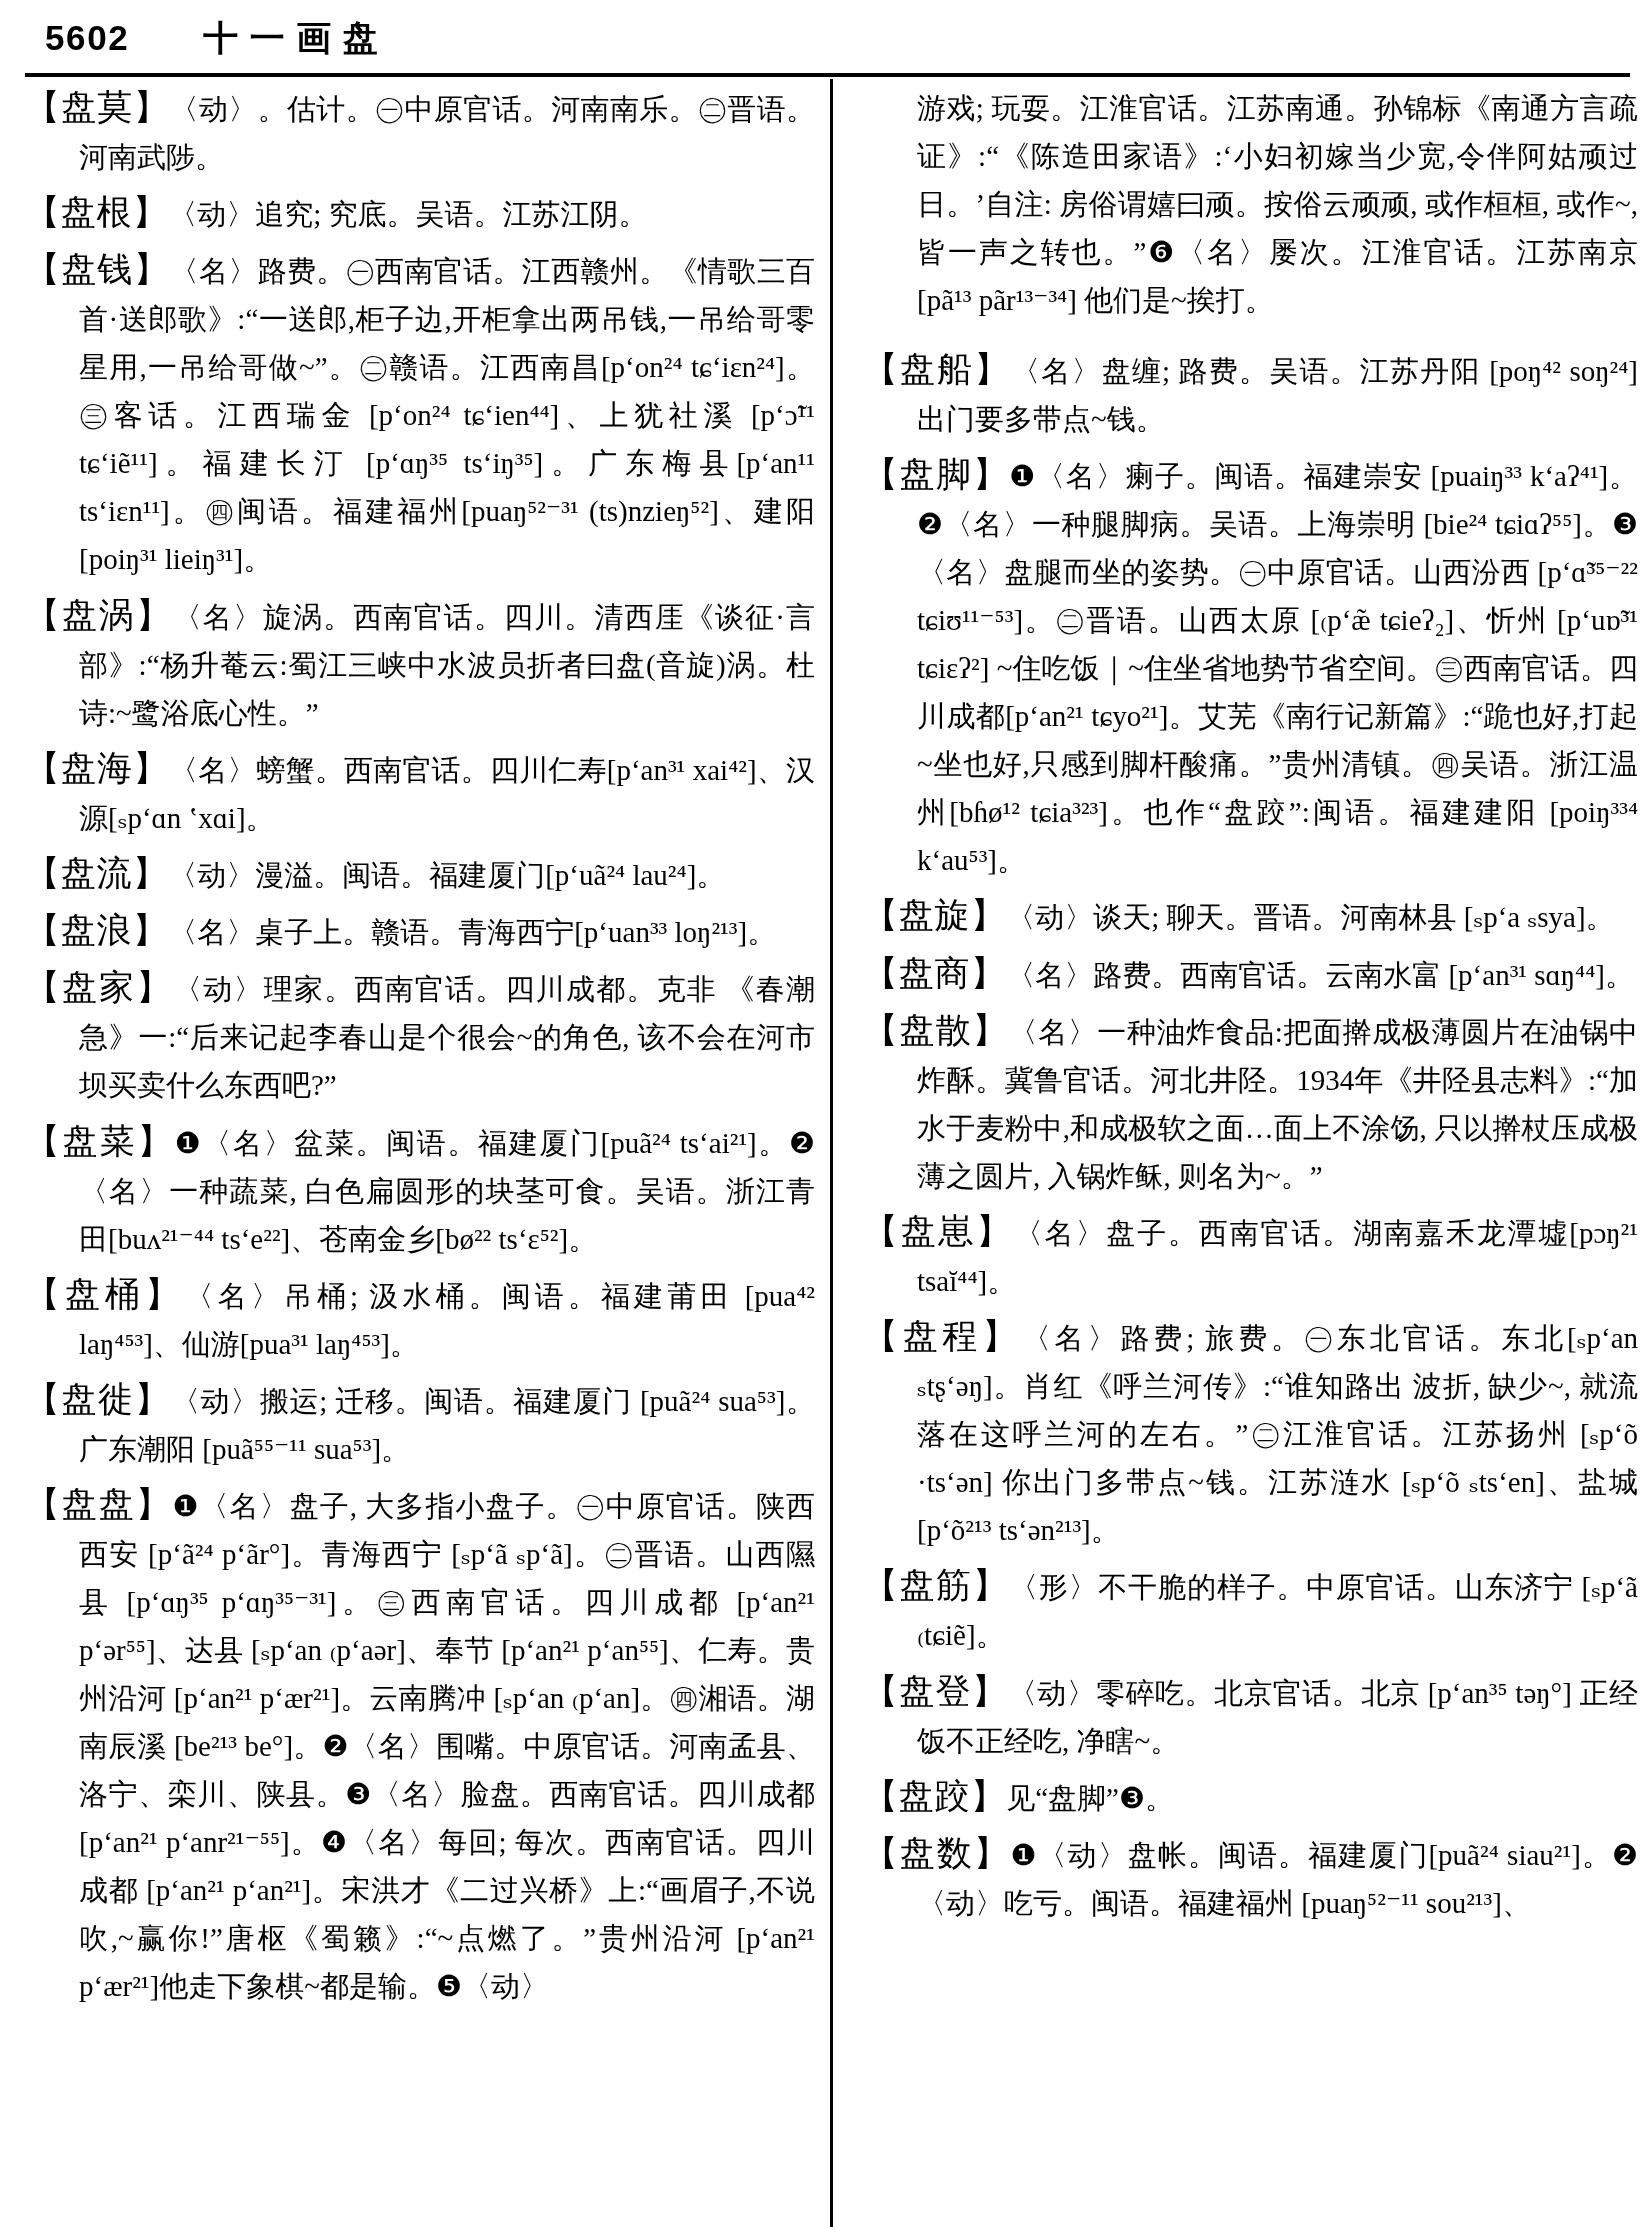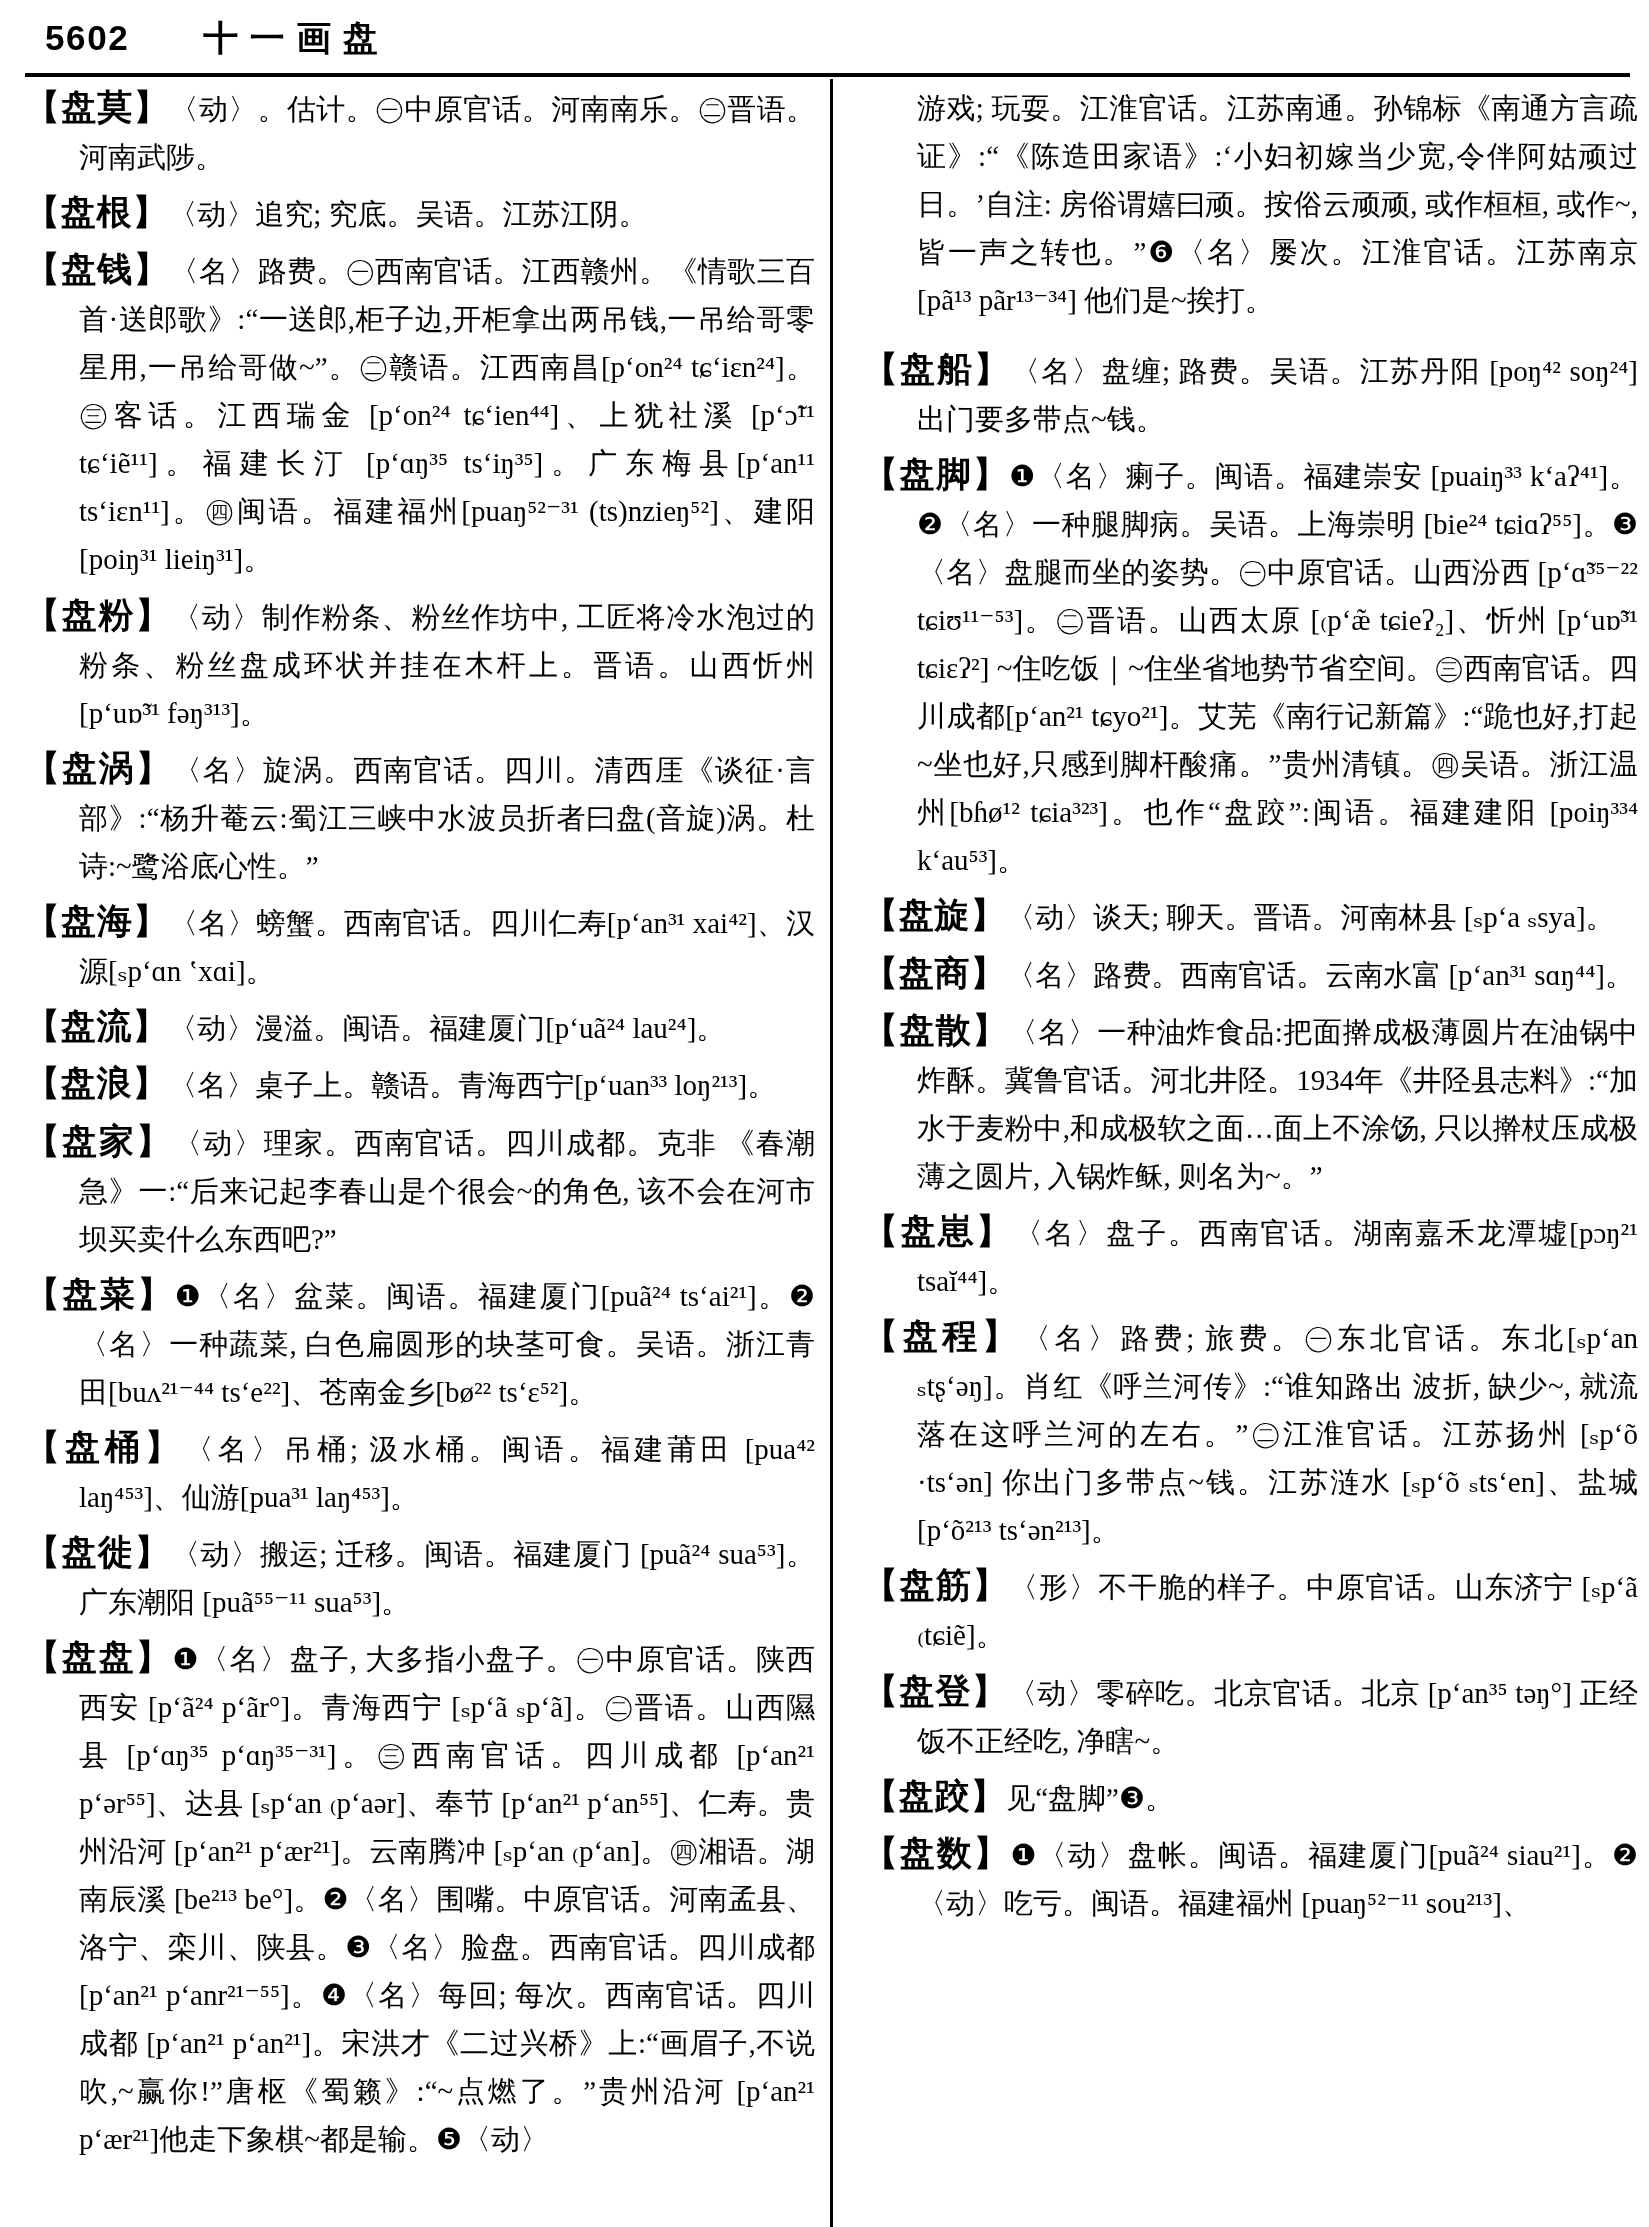--- a/index.html
+++ b/index.html
@@ -22,37 +22,36 @@
     position:absolute;top:84px;height:2133px;overflow:hidden;
     font-size:29px;line-height:48px;text-align:justify;
   }
   .col-left{left:25px;width:790px;}
   .col-right{left:863px;width:775px;}
   .col-divider{
     position:absolute;left:830px;top:79px;width:2.5px;height:2148px;background:#000;
   }
   .entry{padding-left:54px;text-indent:-54px;margin:0 0 8.2px 0;}
   .entry-cont{padding-left:54px;text-indent:0;margin:0 0 22px 0;}
-  .hw{font-weight:bold;font-size:35px;letter-spacing:0.8px;}
+  .hw{font-weight:normal;font-size:35px;letter-spacing:0.8px;}
   .bd{font-size:29px;}
 </style>
 </head>
 <body>
 
 <div class="page-header">
   <span class="page-num">5602</span><span class="sec">十一画</span><span class="head-char">盘</span>
 </div>
 <div class="header-rule"></div>
 <div class="col-divider"></div>
 
 <div class="col col-left">
   <div class="entry"><span class="hw">【盘莫】</span><span class="bd">〈动〉。估计。㊀中原官话。河南南乐。㊁晋语。河南武陟。</span></div>
   <div class="entry"><span class="hw">【盘根】</span><span class="bd">〈动〉追究; 究底。吴语。江苏江阴。</span></div>
   <div class="entry"><span class="hw">【盘钱】</span><span class="bd">〈名〉路费。㊀西南官话。江西赣州。《情歌三百首·送郎歌》:“一送郎,柜子边,开柜拿出两吊钱,一吊给哥零星用,一吊给哥做~”。㊁赣语。江西南昌[pʻon²⁴ tɕʻiɛn²⁴]。㊂客话。江西瑞金 [pʻon²⁴ tɕʻien⁴⁴]、上犹社溪 [pʻɔ̃¹¹ tɕʻiẽ¹¹]。福建长汀 [pʻɑŋ³⁵ tsʻiŋ³⁵]。广东梅县[pʻan¹¹ tsʻiɛn¹¹]。㊃闽语。福建福州[puaŋ⁵²⁻³¹ (ts)nzieŋ⁵²]、建阳[poiŋ³¹ lieiŋ³¹]。</span></div>
-  <div class="entry"><span class="hw">【盘粉】</span><span class="bd">〈动〉制作粉条、粉丝作坊中, 工匠将冷水泡过的粉条、粉丝盘成环状并挂在木杆上。晋语。山西忻州[pʻuɒ̃³¹ fəŋ³¹³]。</span></div>
   <div class="entry"><span class="hw">【盘涡】</span><span class="bd">〈名〉旋涡。西南官话。四川。清西厓《谈征·言部》:“杨升菴云:蜀江三峡中水波员折者曰盘(音旋)涡。杜诗:~鹭浴底心性。”</span></div>
   <div class="entry"><span class="hw">【盘海】</span><span class="bd">〈名〉螃蟹。西南官话。四川仁寿[pʻan³¹ xai⁴²]、汉源[ₛpʻɑn ʽxɑi]。</span></div>
   <div class="entry"><span class="hw">【盘流】</span><span class="bd">〈动〉漫溢。闽语。福建厦门[pʻuã²⁴ lau²⁴]。</span></div>
   <div class="entry"><span class="hw">【盘浪】</span><span class="bd">〈名〉桌子上。赣语。青海西宁[pʻuan³³ loŋ²¹³]。</span></div>
   <div class="entry"><span class="hw">【盘家】</span><span class="bd">〈动〉理家。西南官话。四川成都。克非 《春潮急》一:“后来记起李春山是个很会~的角色, 该不会在河市坝买卖什么东西吧?”</span></div>
   <div class="entry"><span class="hw">【盘菜】</span><span class="bd">❶〈名〉盆菜。闽语。福建厦门[puã²⁴ tsʻai²¹]。❷〈名〉一种蔬菜, 白色扁圆形的块茎可食。吴语。浙江青田[buʌ²¹⁻⁴⁴ tsʻe²²]、苍南金乡[bø²² tsʻɛ⁵²]。</span></div>
   <div class="entry"><span class="hw">【盘桶】</span><span class="bd">〈名〉吊桶; 汲水桶。闽语。福建莆田 [pua⁴² laŋ⁴⁵³]、仙游[pua³¹ laŋ⁴⁵³]。</span></div>
   <div class="entry"><span class="hw">【盘徙】</span><span class="bd">〈动〉搬运; 迁移。闽语。福建厦门 [puã²⁴ sua⁵³]。广东潮阳 [puã⁵⁵⁻¹¹ sua⁵³]。</span></div>
   <div class="entry"><span class="hw">【盘盘】</span><span class="bd">❶〈名〉盘子, 大多指小盘子。㊀中原官话。陕西西安 [pʻã²⁴ pʻãr°]。青海西宁 [ₛpʻã ₛpʻã]。㊁晋语。山西隰县 [pʻɑŋ³⁵ pʻɑŋ³⁵⁻³¹]。㊂西南官话。四川成都 [pʻan²¹ pʻər⁵⁵]、达县 [ₛpʻan ₍pʻaər]、奉节 [pʻan²¹ pʻan⁵⁵]、仁寿。贵州沿河 [pʻan²¹ pʻær²¹]。云南腾冲 [ₛpʻan ₍pʻan]。㊃湘语。湖南辰溪 [be²¹³ be°]。❷〈名〉围嘴。中原官话。河南孟县、洛宁、栾川、陕县。❸〈名〉脸盘。西南官话。四川成都 [pʻan²¹ pʻanr²¹⁻⁵⁵]。❹〈名〉每回; 每次。西南官话。四川成都 [pʻan²¹ pʻan²¹]。宋洪才《二过兴桥》上:“画眉子,不说吹,~赢你!”唐枢《蜀籁》:“~点燃了。”贵州沿河 [pʻan²¹ pʻær²¹]他走下象棋~都是输。❺〈动〉</span></div>
 </div>

